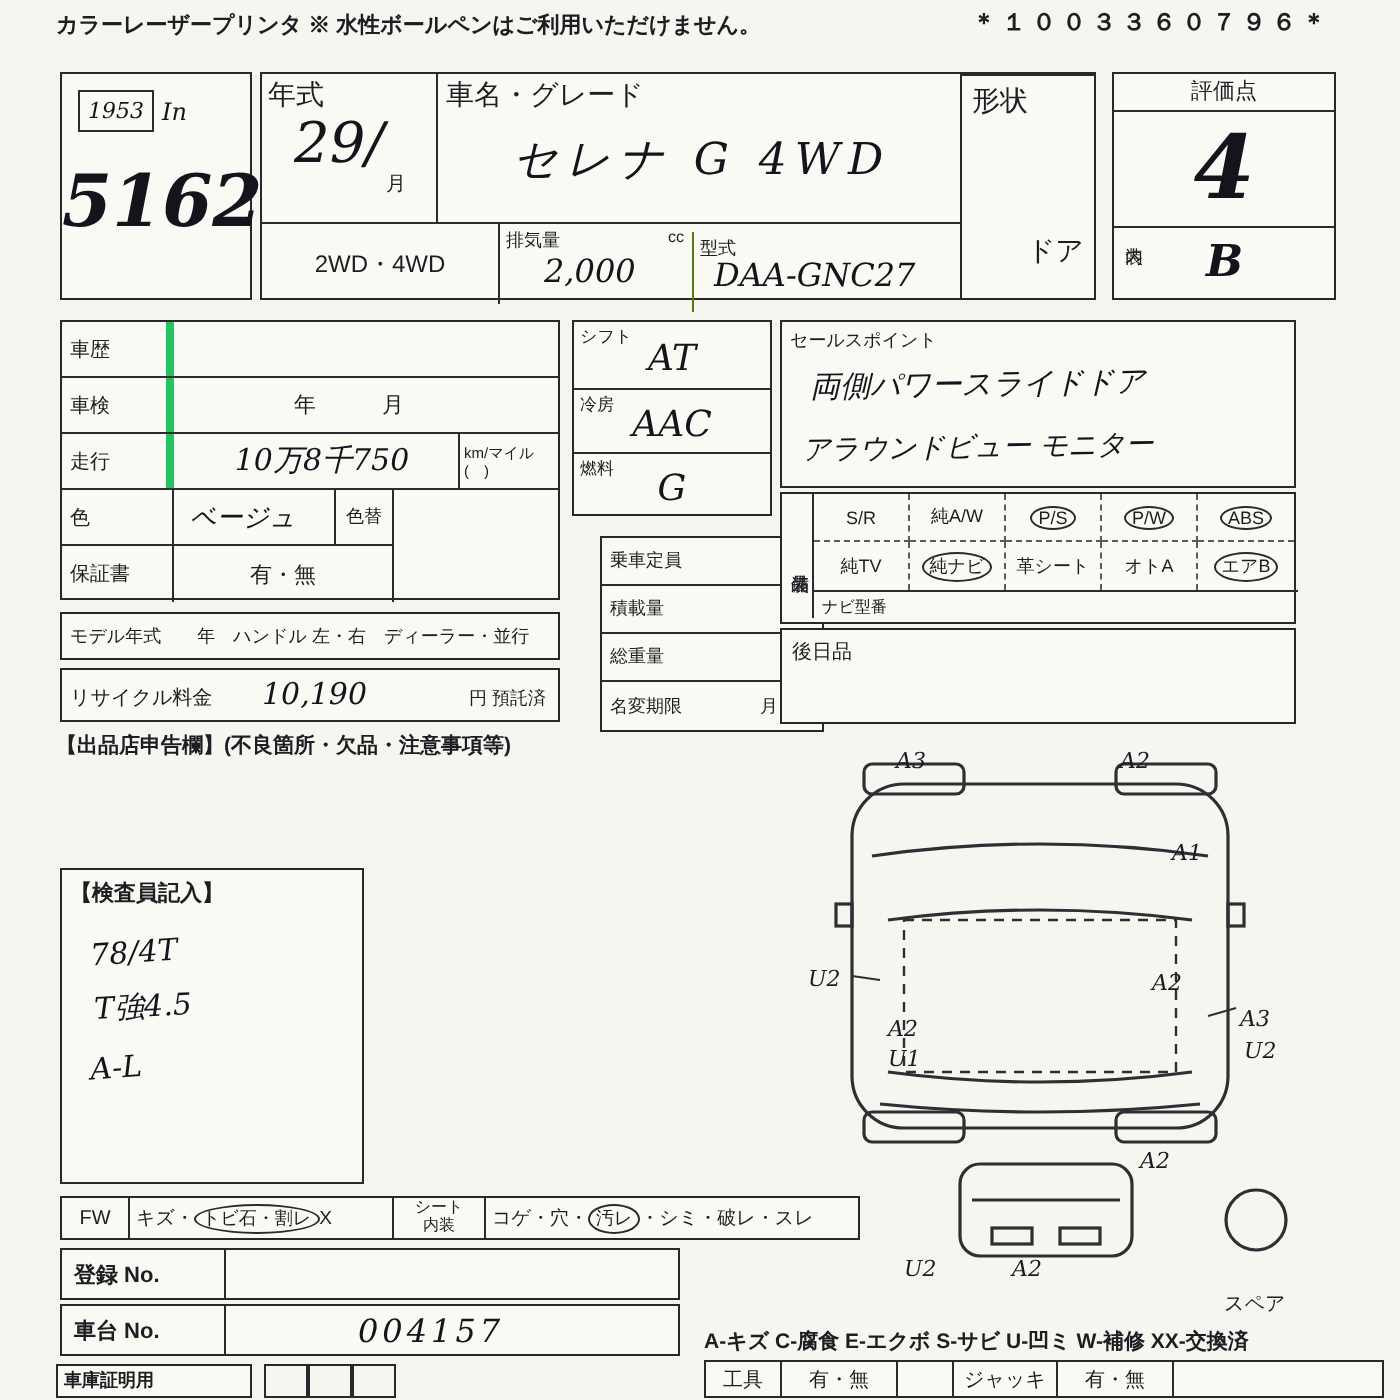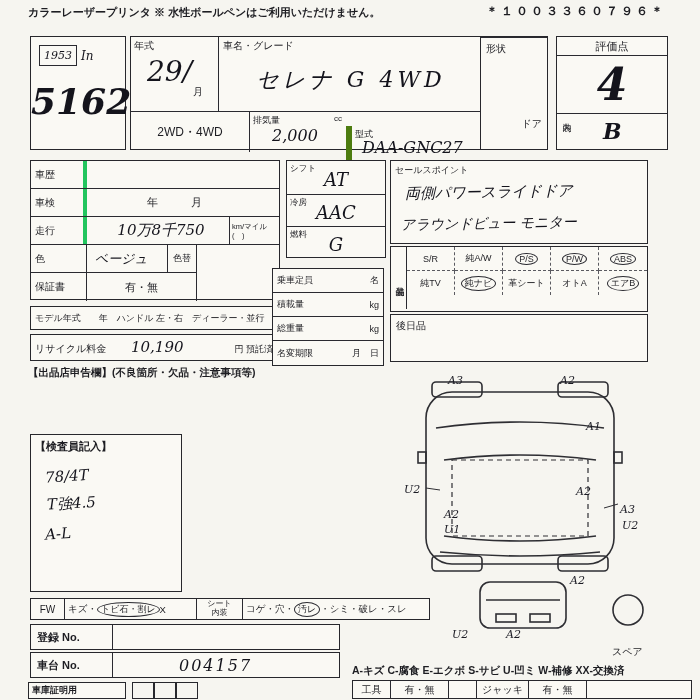--- a/index.html
+++ b/index.html
@@ -1,21 +1,21 @@
 <!DOCTYPE html>
 <html><head>
 <meta charset="utf-8">
 <style>
   *{box-sizing:border-box;margin:0;padding:0}
   html,body{width:700px;height:700px}
   body{background:#f6f5f0;font-family:"Liberation Sans",sans-serif;color:#1d1d22;position:relative;overflow:hidden}
   .abs{position:absolute}
   .box{border:1.8px solid #27272c;background:#faf9f4}
   .cellB{border:1px solid #27272c}
-  .lbl{font-size:10px;color:#1d1d22}
+  .lbl{font-size:14px;color:#1d1d22}
   .hand{font-family:"DejaVu Serif",serif;font-style:italic;color:#14141c}
   .dmg{font-family:"DejaVu Serif",serif;font-style:italic;font-size:11px;color:#1b1b24}
   .circ{border:1.4px solid #2a2a30;border-radius:50%;padding:0 3px;display:inline-block}
   .drow{display:flex;border-bottom:1px solid #2a2a30}
   .dlbl{border-right:4px solid #22c55e;font-size:10px;display:flex;align-items:center;padding-left:4px;flex:0 0 auto}
   .dval{flex:1;font-size:11px;display:flex;align-items:center;padding-left:6px}
   .eq-cell{position:absolute;width:48px;height:24px;display:flex;align-items:center;justify-content:center;font-size:9px;border-right:1px dashed #5a5a60}
   .vtext{writing-mode:vertical-rl;text-orientation:upright}
   .speclbl{position:absolute;top:2px;left:3px;font-size:8.5px}
   .specval{width:100%;height:100%;display:flex;align-items:center;justify-content:center;font-size:18px;padding-top:4px}
@@ -45,21 +45,21 @@
     <span class="abs lbl" style="left:4px;top:2px">車名・グレード</span>
     <div class="abs hand" style="left:0;top:28px;width:100%;text-align:center;font-size:22px;letter-spacing:4px">セレナ G 4WD</div>
   </div>
   <div class="abs" style="left:0;top:74px;width:352px;height:40px;border-top:1px solid #2a2a30">
     <div class="abs" style="left:0;top:0;width:118px;height:40px;display:flex;align-items:center;justify-content:center;font-size:12px">2WD・4WD</div>
     <div class="abs" style="left:118px;top:0;width:97px;height:40px;border-left:1px solid #2a2a30">
       <span class="abs" style="left:3px;top:2px;font-size:9px">排気量</span>
       <span class="abs" style="right:4px;top:2px;font-size:8px">cc</span>
       <span class="abs hand" style="left:22px;top:14px;font-size:16px">2,000</span>
     </div>
-    <div class="abs" style="left:215px;top:14px;width:137px;height:40px;border-left:6px solid #4d7c0f">
+    <div class="abs" style="left:215px;top:4px;width:137px;height:40px;border-left:1px solid #4d7c0f">
       <span class="abs" style="left:3px;top:2px;font-size:9px">型式</span>
       <span class="abs hand" style="left:10px;top:12px;font-size:16px">DAA-GNC27</span>
     </div>
   </div>
 </div>
 
 <div class="abs box" style="left:480px;top:36px;width:68px;height:114px">
   <div style="border-top:1px solid #2a2a30;height:76px;position:relative">
     <span class="abs lbl" style="left:5px;top:4px">形状</span>
   </div>
@@ -117,21 +117,21 @@
   <div style="position:relative;height:32px;border-bottom:1px solid #2a2a30">
     <span class="speclbl">冷房</span>
     <div class="specval hand">AAC</div>
   </div>
   <div style="position:relative;height:30px">
     <span class="speclbl">燃料</span>
     <div class="specval hand">G</div>
   </div>
 </div>
 
-<div class="abs box" style="left:272px;top:268px;width:112px;height:98px">
+<div class="abs box" style="left:300px;top:268px;width:112px;height:98px">
   <div class="wrow">
       <span>乗車定員</span>
       <span>名</span>
     </div>
   <div class="wrow">
       <span>積載量</span>
       <span>kg</span>
     </div>
   <div class="wrow">
       <span>総重量</span>
@@ -174,20 +174,21 @@
     </div>
   <div class="eq-cell" style="left:112px;top:24px">
       <span>革シート</span>
     </div>
   <div class="eq-cell" style="left:160px;top:24px">
       <span>オトA</span>
     </div>
   <div class="eq-cell" style="left:208px;top:24px;border-right:none">
       <span class="circ">エアB</span>
     </div>
+  <div class="abs" style="left:16px;top:48px;width:242px;height:16px;border-top:1px solid #2a2a30;font-size:8px;padding:2px 0 0 4px">ナビ型番</div>
 </div>
 
 <div class="abs box" style="left:390px;top:314px;width:258px;height:48px">
   <span class="abs" style="left:5px;top:4px;font-size:10px">後日品</span>
 </div>
 
 <div class="abs box" style="left:30px;top:434px;width:152px;height:158px">
   <div style="font-size:11px;font-weight:bold;padding:4px 0 0 4px">【検査員記入】</div>
   <div class="hand" style="font-size:15px;margin:10px 0 0 14px;transform:rotate(-4deg)">78/4T</div>
   <div class="hand" style="font-size:15px;margin:10px 0 0 16px;transform:rotate(-3deg)">T強4.5</div>

